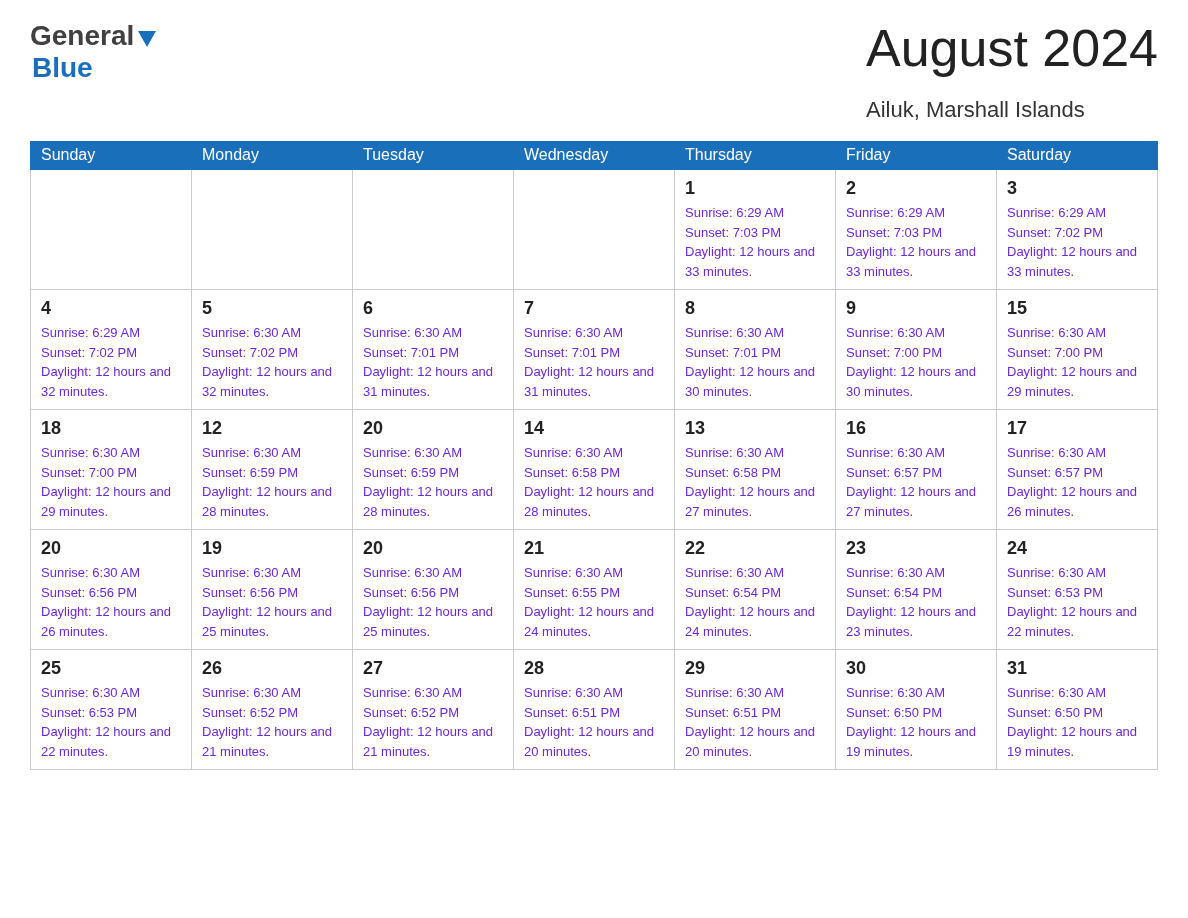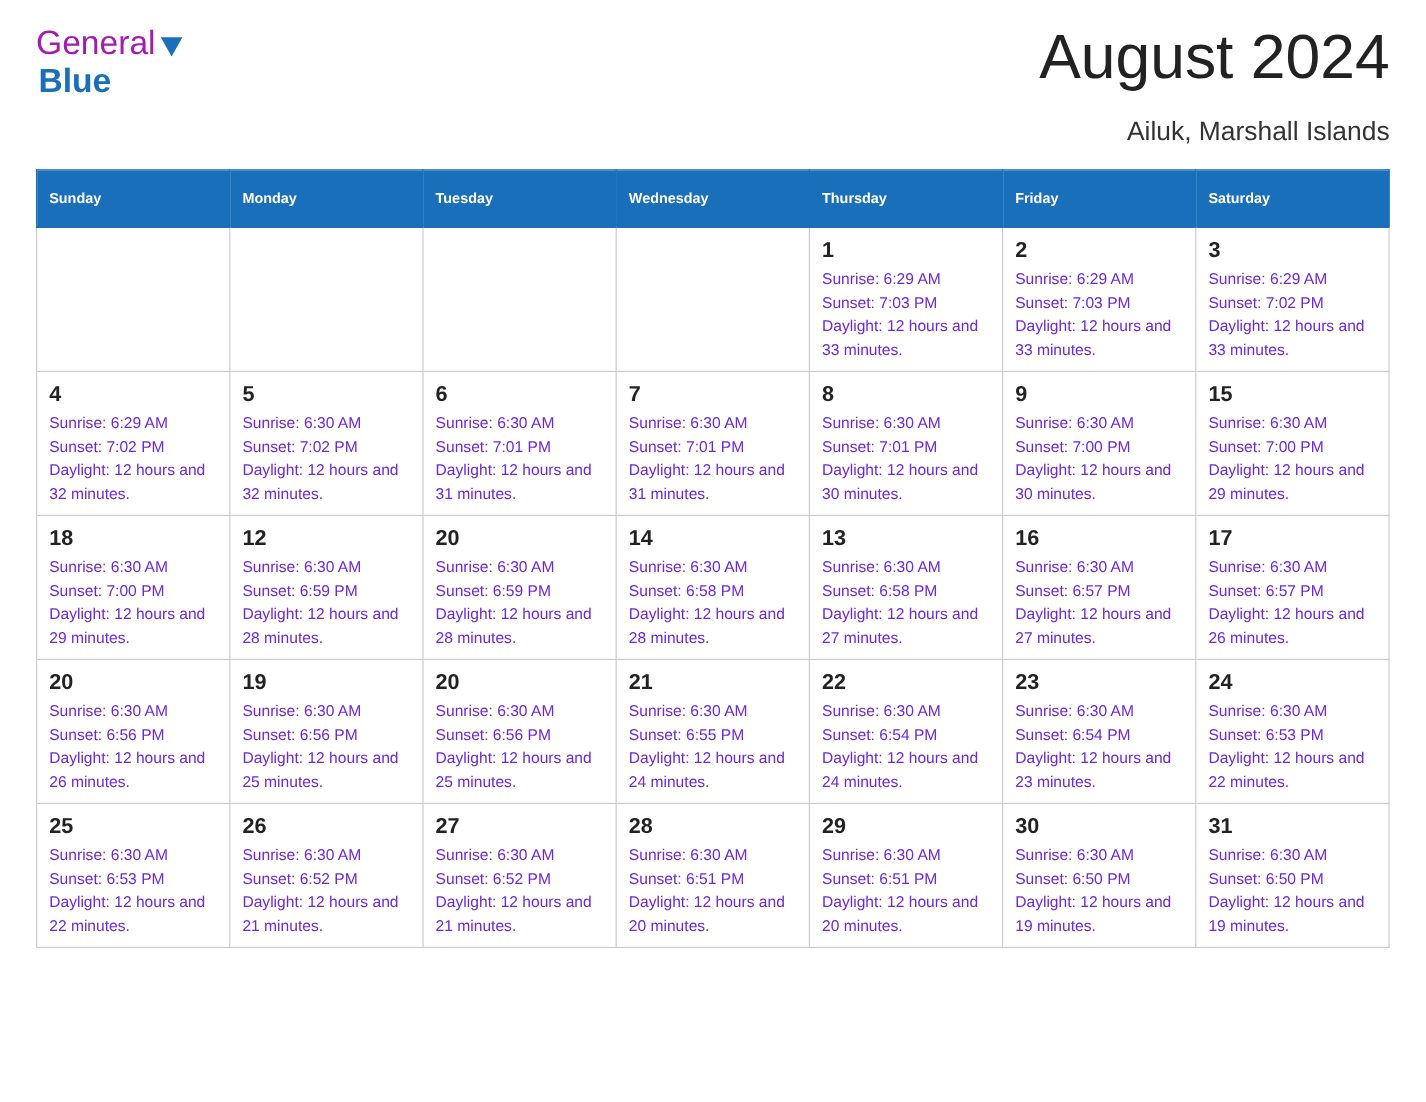--- a/index.html
+++ b/index.html
@@ -19,44 +19,43 @@
     .logo-container {
       display: flex;
       flex-direction: column;
       align-items: flex-start;
     }
     .logo-line1 {
       display: flex;
       align-items: center;
     }
     .title-block {
-      text-align: right;
     }
     .calendar-title {
       font-size: 52px;
       font-weight: normal;
       color: #222;
       line-height: 1.1;
     }
     .calendar-subtitle {
       font-size: 22px;
       color: #333;
       margin-top: 20px;
     }
     table {
       width: 100%;
       border-collapse: collapse;
       table-layout: fixed;
     }
     thead tr th {
       background-color: #1a6fba;
       color: #fff;
-      font-size: 12px;
-      font-weight: bold;
-      padding: 16px 10px;
+      font-size: 16px;
+      font-weight: normal;
+      padding: 4px 10px;
       text-align: left;
       border: 1px solid #1a6fba;
     }
     tbody tr td {
       border: 1px solid #ccc;
       vertical-align: top;
       padding: 8px 10px;
       font-size: 13.5px;
       color: #222;
       height: 110px;
@@ -79,21 +78,21 @@
     tbody tr td:empty {
       background: #fff;
     }
   </style>
 </head>
 <body>
 
 <div class="header">
   <div class="logo-container">
     <div class="logo-line1">
-      <span style="font-size:28px;font-weight:normal;color:#a21caf;">General</span>
+      <span style="font-size:28px;font-weight:bold;color:#404040;">General</span>
       <svg width="22" height="22" viewBox="0 0 22 22" style="margin-left:2px;margin-top:4px;">
         <polygon points="2,4 20,4 11,20" fill="#1a6fba"></polygon>
       </svg>
     </div>
     <div>
       <span style="font-size:28px;font-weight:bold;color:#1a6fba;margin-left:2px;">Blue</span>
     </div>
   </div>
   <div class="title-block">
     <div class="calendar-title">August 2024</div>

